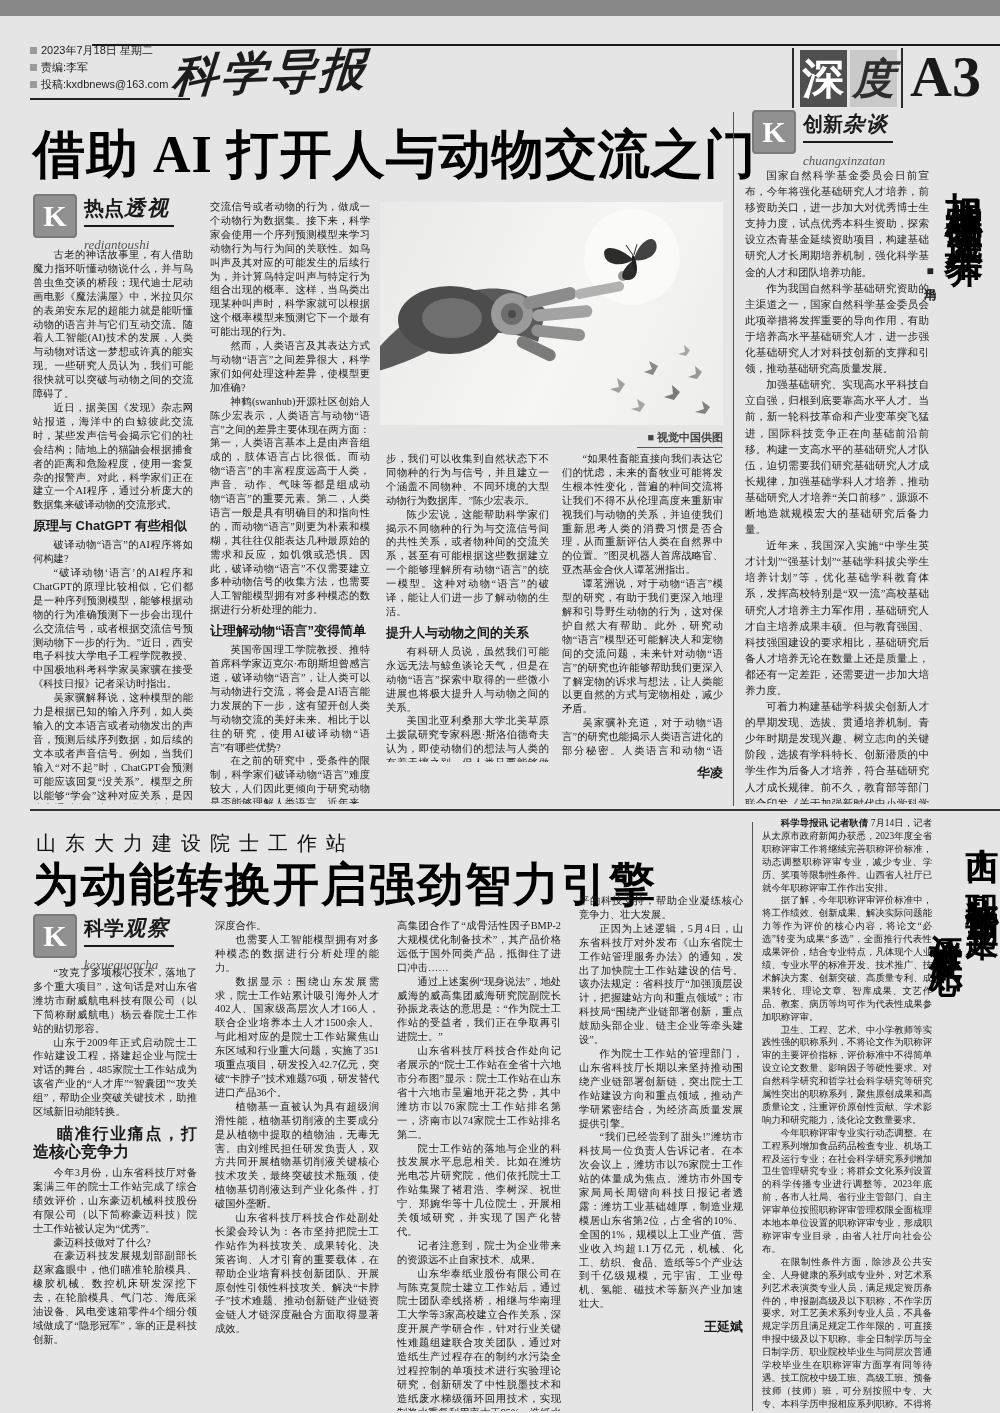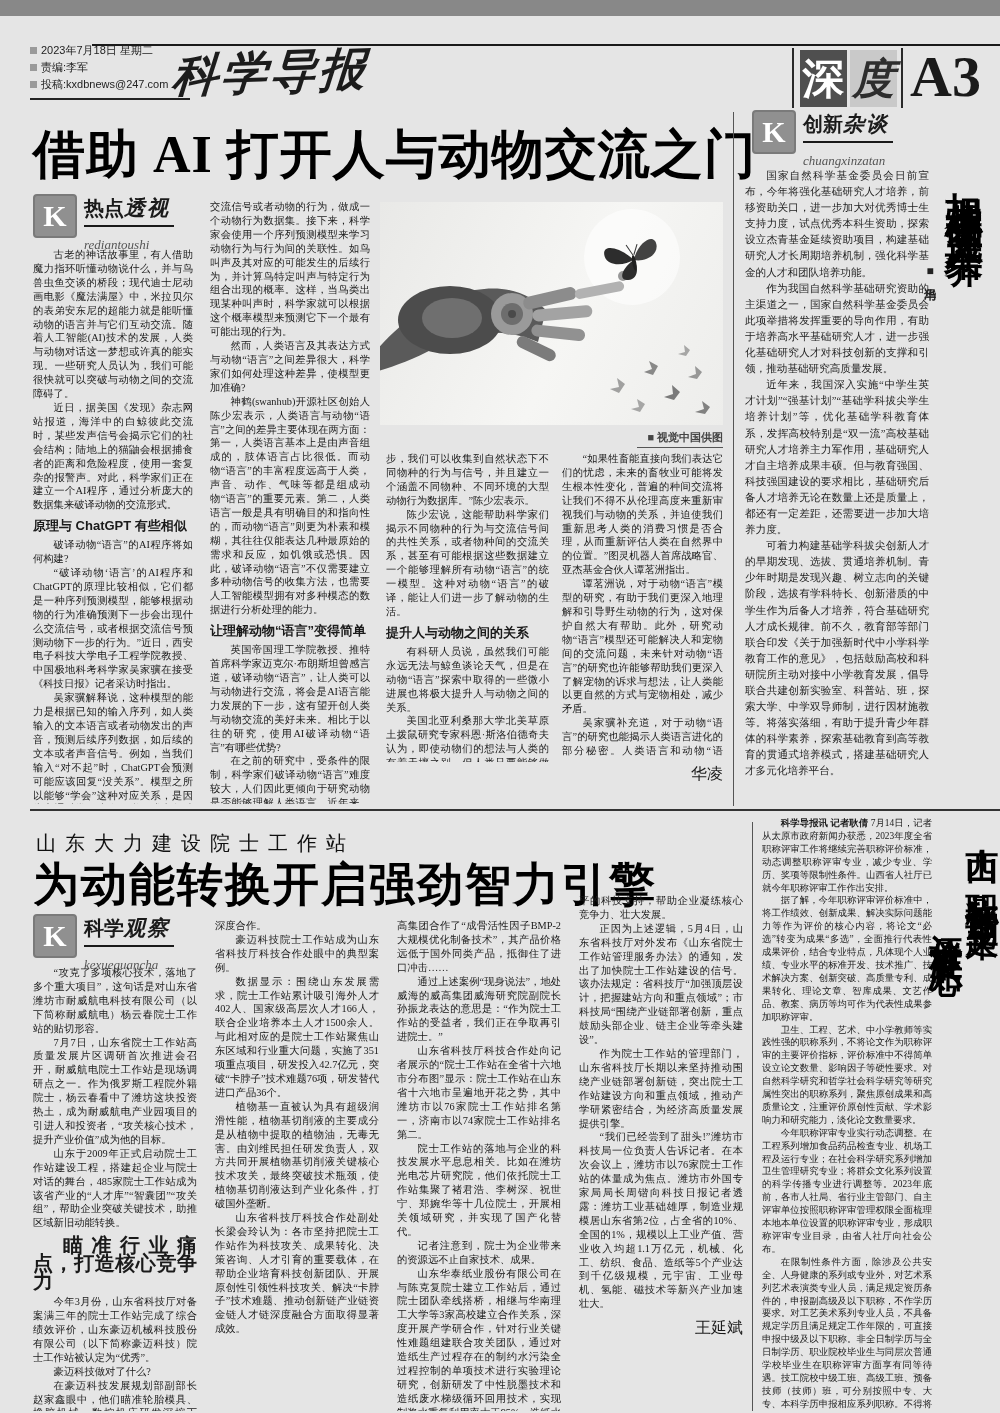--- a/index.html
+++ b/index.html
@@ -36,24 +36,24 @@
           font-size:46px;letter-spacing:2px;white-space:nowrap;color:#000;}
   
   .col{position:absolute;overflow:hidden;text-align:justify;}
   .col p{margin:0;}
   .col .p{text-indent:2em;}
   .col .cont{text-indent:0;}
   .col .sub{font-family:"Liberation Sans",sans-serif;font-weight:bold;text-indent:0;
             font-size:13px;line-height:17px;margin:5px 0 4px;}
   .mcol{font-size:10.3px;line-height:13.9px;}
   .bcol{font-size:10.3px;line-height:13.9px;}
-  .bcol .sub{font-size:20px;line-height:18px;text-indent:1.5em;margin:6px 0 5px;}
+  .bcol .sub{font-size:16px;line-height:18px;text-indent:1.5em;margin:6px 0 5px;}
   .scol{font-size:10.6px;line-height:16.1px;color:#222;}
   .rcol{font-size:9.4px;line-height:12.9px;}
-  .byline-abs{font-family:"Liberation Sans",sans-serif;font-weight:normal;font-size:16px;text-align:right;}
+  .byline-abs{font-family:"Liberation Sans",sans-serif;font-weight:bold;font-size:13px;text-align:right;}
   
   .photo{left:380px;top:186px;width:343px;height:223px;
          background:linear-gradient(115deg,#e9e9e7 0%,#f6f6f4 55%,#ededeb 100%);}
   .caption{left:380px;top:414px;width:343px;text-align:right;font-size:11px;font-weight:bold;color:#444;}
   .capline{left:637px;top:431px;width:86px;height:1px;background:#555;}
   
   .vrule{width:1px;background:#555;}
   .hrule{height:2px;background:#333;}
   .vhead{writing-mode:vertical-rl;font-family:"Liberation Sans",sans-serif;font-weight:bold;color:#000;}
   .svhead{left:938px;top:146px;height:450px;font-size:38px;letter-spacing:6px;}
@@ -64,21 +64,21 @@
 </style>
 </head>
 <body>
 
 <div class="page">
 
   <div class="abs toprule"></div>
   <div class="abs meta">
     <div><span class="sq"></span><span>2023年7月18日  星期二</span></div>
     <div><span class="sq"></span><span>责编:李军</span></div>
-    <div><span class="sq"></span><span>投稿:kxdbnews@247.com</span></div>
+    <div><span class="sq"></span><span>投稿:kxdbnews@163.com</span></div>
   </div>
   <div class="abs masthead">科学导报</div>
 
   <div class="abs secline" style="left:792px;top:32px;height:60px;"></div>
   <div class="abs secbox" style="left:800px;top:34px;background:#4f4f4f;color:#fff;">深</div>
   <div class="abs secbox" style="left:850px;top:34px;background:#c9c9c9;color:#2e2e2e;font-style:italic;">度</div>
   <div class="abs secline" style="left:901px;top:32px;height:60px;"></div>
   <div class="abs pageno" style="left:910px;top:32px;">A3</div>
 
   <div class="abs mainhead">
@@ -163,50 +163,50 @@
   <div class="abs badge" style="left:752px;top:94px;">
     <div class="kbox">K</div>
     <div class="bright">
       <div class="brow"><span class="bt">创新</span><span class="bs">杂谈</span></div>
       <div class="pin">chuangxinzatan</div>
     </div>
   </div>
   <div class="col scol" style="left:745px;top:152px;width:184px;height:636px;">
       <p class="p">国家自然科学基金委员会日前宣布，今年将强化基础研究人才培养，前移资助关口，进一步加大对优秀博士生支持力度，试点优秀本科生资助，探索设立杰青基金延续资助项目，构建基础研究人才长周期培养机制，强化科学基金的人才和团队培养功能。</p>
       <p class="p">作为我国自然科学基础研究资助的主渠道之一，国家自然科学基金委员会此项举措将发挥重要的导向作用，有助于培养高水平基础研究人才，进一步强化基础研究人才对科技创新的支撑和引领，推动基础研究高质量发展。</p>
+      <p class="p">加强基础研究、实现高水平科技自立自强，归根到底要靠高水平人才。当前，新一轮科技革命和产业变革突飞猛进，国际科技竞争正在向基础前沿前移。构建一支高水平的基础研究人才队伍，迫切需要我们研究基础研究人才成长规律，加强基础学科人才培养，推动基础研究人才培养“关口前移”，源源不断地造就规模宏大的基础研究后备力量。</p>
       <p class="p">近年来，我国深入实施“中学生英才计划”“强基计划”“基础学科拔尖学生培养计划”等，优化基础学科教育体系，发挥高校特别是“双一流”高校基础研究人才培养主力军作用，基础研究人才自主培养成果丰硕。但与教育强国、科技强国建设的要求相比，基础研究后备人才培养无论在数量上还是质量上，都还有一定差距，还需要进一步加大培养力度。</p>
       <p class="p">可着力构建基础学科拔尖创新人才的早期发现、选拔、贯通培养机制。青少年时期是发现兴趣、树立志向的关键阶段，选拔有学科特长、创新潜质的中学生作为后备人才培养，符合基础研究人才成长规律。前不久，教育部等部门联合印发《关于加强新时代中小学科学教育工作的意见》，包括鼓励高校和科研院所主动对接中小学教育发展，倡导联合共建创新实验室、科普站、班，探索大学、中学双导师制，进行因材施教等。将落实落细，有助于提升青少年群体的科学素养，探索基础教育到高等教育的贯通式培养模式，搭建基础研究人才多元化培养平台。</p>
     </div>
   <div class="abs sbyl">■冯华</div>
   <div class="abs vhead svhead">加强基础研究人才培养</div>
 
   <div class="abs hrule" style="left:30px;top:793px;width:970px;"></div>
 
   <div class="abs kicker">山东大力建设院士工作站</div>
   <div class="abs blhead">为动能转换开启强劲智力引擎</div>
   <div class="abs badge" style="left:33px;top:898px;">
     <div class="kbox">K</div>
     <div class="bright">
       <div class="brow"><span class="bt">科学</span><span class="bs">观察</span></div>
       <div class="pin">kexueguancha</div>
     </div>
   </div>
 
   <div class="col bcol" style="left:33px;top:950px;width:164px;height:445px;">
       <p class="p">“攻克了多项核心技术，落地了多个重大项目”，这句话是对山东省潍坊市耐威航电科技有限公司（以下简称耐威航电）杨云春院士工作站的贴切形容。</p>
-      <p class="p">7月7日，山东省院士工作站高质量发展片区调研首次推进会召开，耐威航电院士工作站是现场调研点之一。作为俄罗斯工程院外籍院士，杨云春看中了潍坊这块投资热土，成为耐威航电产业园项目的引进人和投资者，“攻关核心技术，提升产业价值”成为他的目标。</p>
       <p class="p">山东于2009年正式启动院士工作站建设工程，搭建起企业与院士对话的舞台，485家院士工作站成为该省产业的“人才库”“智囊团”“攻关组”，帮助企业突破关键技术，助推区域新旧动能转换。</p>
       <p class="sub">瞄准行业痛点，打造核心竞争力</p>
       <p class="p">今年3月份，山东省科技厅对备案满三年的院士工作站完成了综合绩效评价，山东豪迈机械科技股份有限公司（以下简称豪迈科技）院士工作站被认定为“优秀”。</p>
       <p class="p">豪迈科技做对了什么?</p>
       <p class="p">在豪迈科技发展规划部副部长赵家鑫眼中，他们瞄准轮胎模具、橡胶机械、数控机床研发深挖下去，在轮胎模具、气门芯、海底采油设备、风电变速箱零件4个细分领域做成了“隐形冠军”，靠的正是科技创新。</p>
     </div>
   <div class="col bcol" style="left:215px;top:903px;width:164px;height:492px;">
       <p class="p cont">深度合作。</p>
-      <p class="p">豪迈科技院士工作站成为山东省科技厅科技合作处眼中的典型案例。</p>
+      <p class="p">也需要人工智能模型拥有对多种模态的数据进行分析处理的能力。</p>
       <p class="p">数据显示：围绕山东发展需求，院士工作站累计吸引海外人才402人、国家级高层次人才166人，联合企业培养本土人才1500余人。与此相对应的是院士工作站聚焦山东区域和行业重大问题，实施了351项重点项目，研发投入42.7亿元，突破“卡脖子”技术难题76项，研发替代进口产品36个。</p>
       <p class="p">植物基一直被认为具有超级润滑性能，植物基切削液的主要成分是从植物中提取的植物油，无毒无害。由刘维民担任研发负责人，双方共同开展植物基切削液关键核心技术攻关，最终突破技术瓶颈，使植物基切削液达到产业化条件，打破国外垄断。</p>
       <p class="p">山东省科技厅科技合作处副处长梁会玲认为：各市坚持把院士工作站作为科技攻关、成果转化、决策咨询、人才引育的重要载体，在帮助企业培育科技创新团队、开展原创性引领性科技攻关、解决“卡脖子”技术难题、推动创新链产业链资金链人才链深度融合方面取得显著成效。</p>
     </div>
   <div class="col bcol" style="left:397px;top:903px;width:164px;height:492px;">
       <p class="p cont">高集团合作了“成骨活性因子BMP-2大规模优化制备技术”，其产品价格远低于国外同类产品，抵御住了进口冲击……</p>
       <p class="p">通过上述案例“现身说法”，地处威海的威高集团威海研究院副院长孙振龙表达的意思是：“作为院士工作站的受益者，我们正在争取再引进院士。”</p>
       <p class="p">山东省科技厅科技合作处向记者展示的“院士工作站在全省十六地市分布图”显示：院士工作站在山东省十六地市呈遍地开花之势，其中潍坊市以76家院士工作站排名第一，济南市以74家院士工作站排名第二。</p>
       <p class="p">院士工作站的落地与企业的科技发展水平息息相关。比如在潍坊光电芯片研究院，他们依托院士工作站集聚了褚君浩、李树深、祝世宁、郑婉华等十几位院士，开展相关领域研究，并实现了国产化替代。</p>
       <p class="p">记者注意到，院士为企业带来的资源远不止自家技术、成果。</p>

